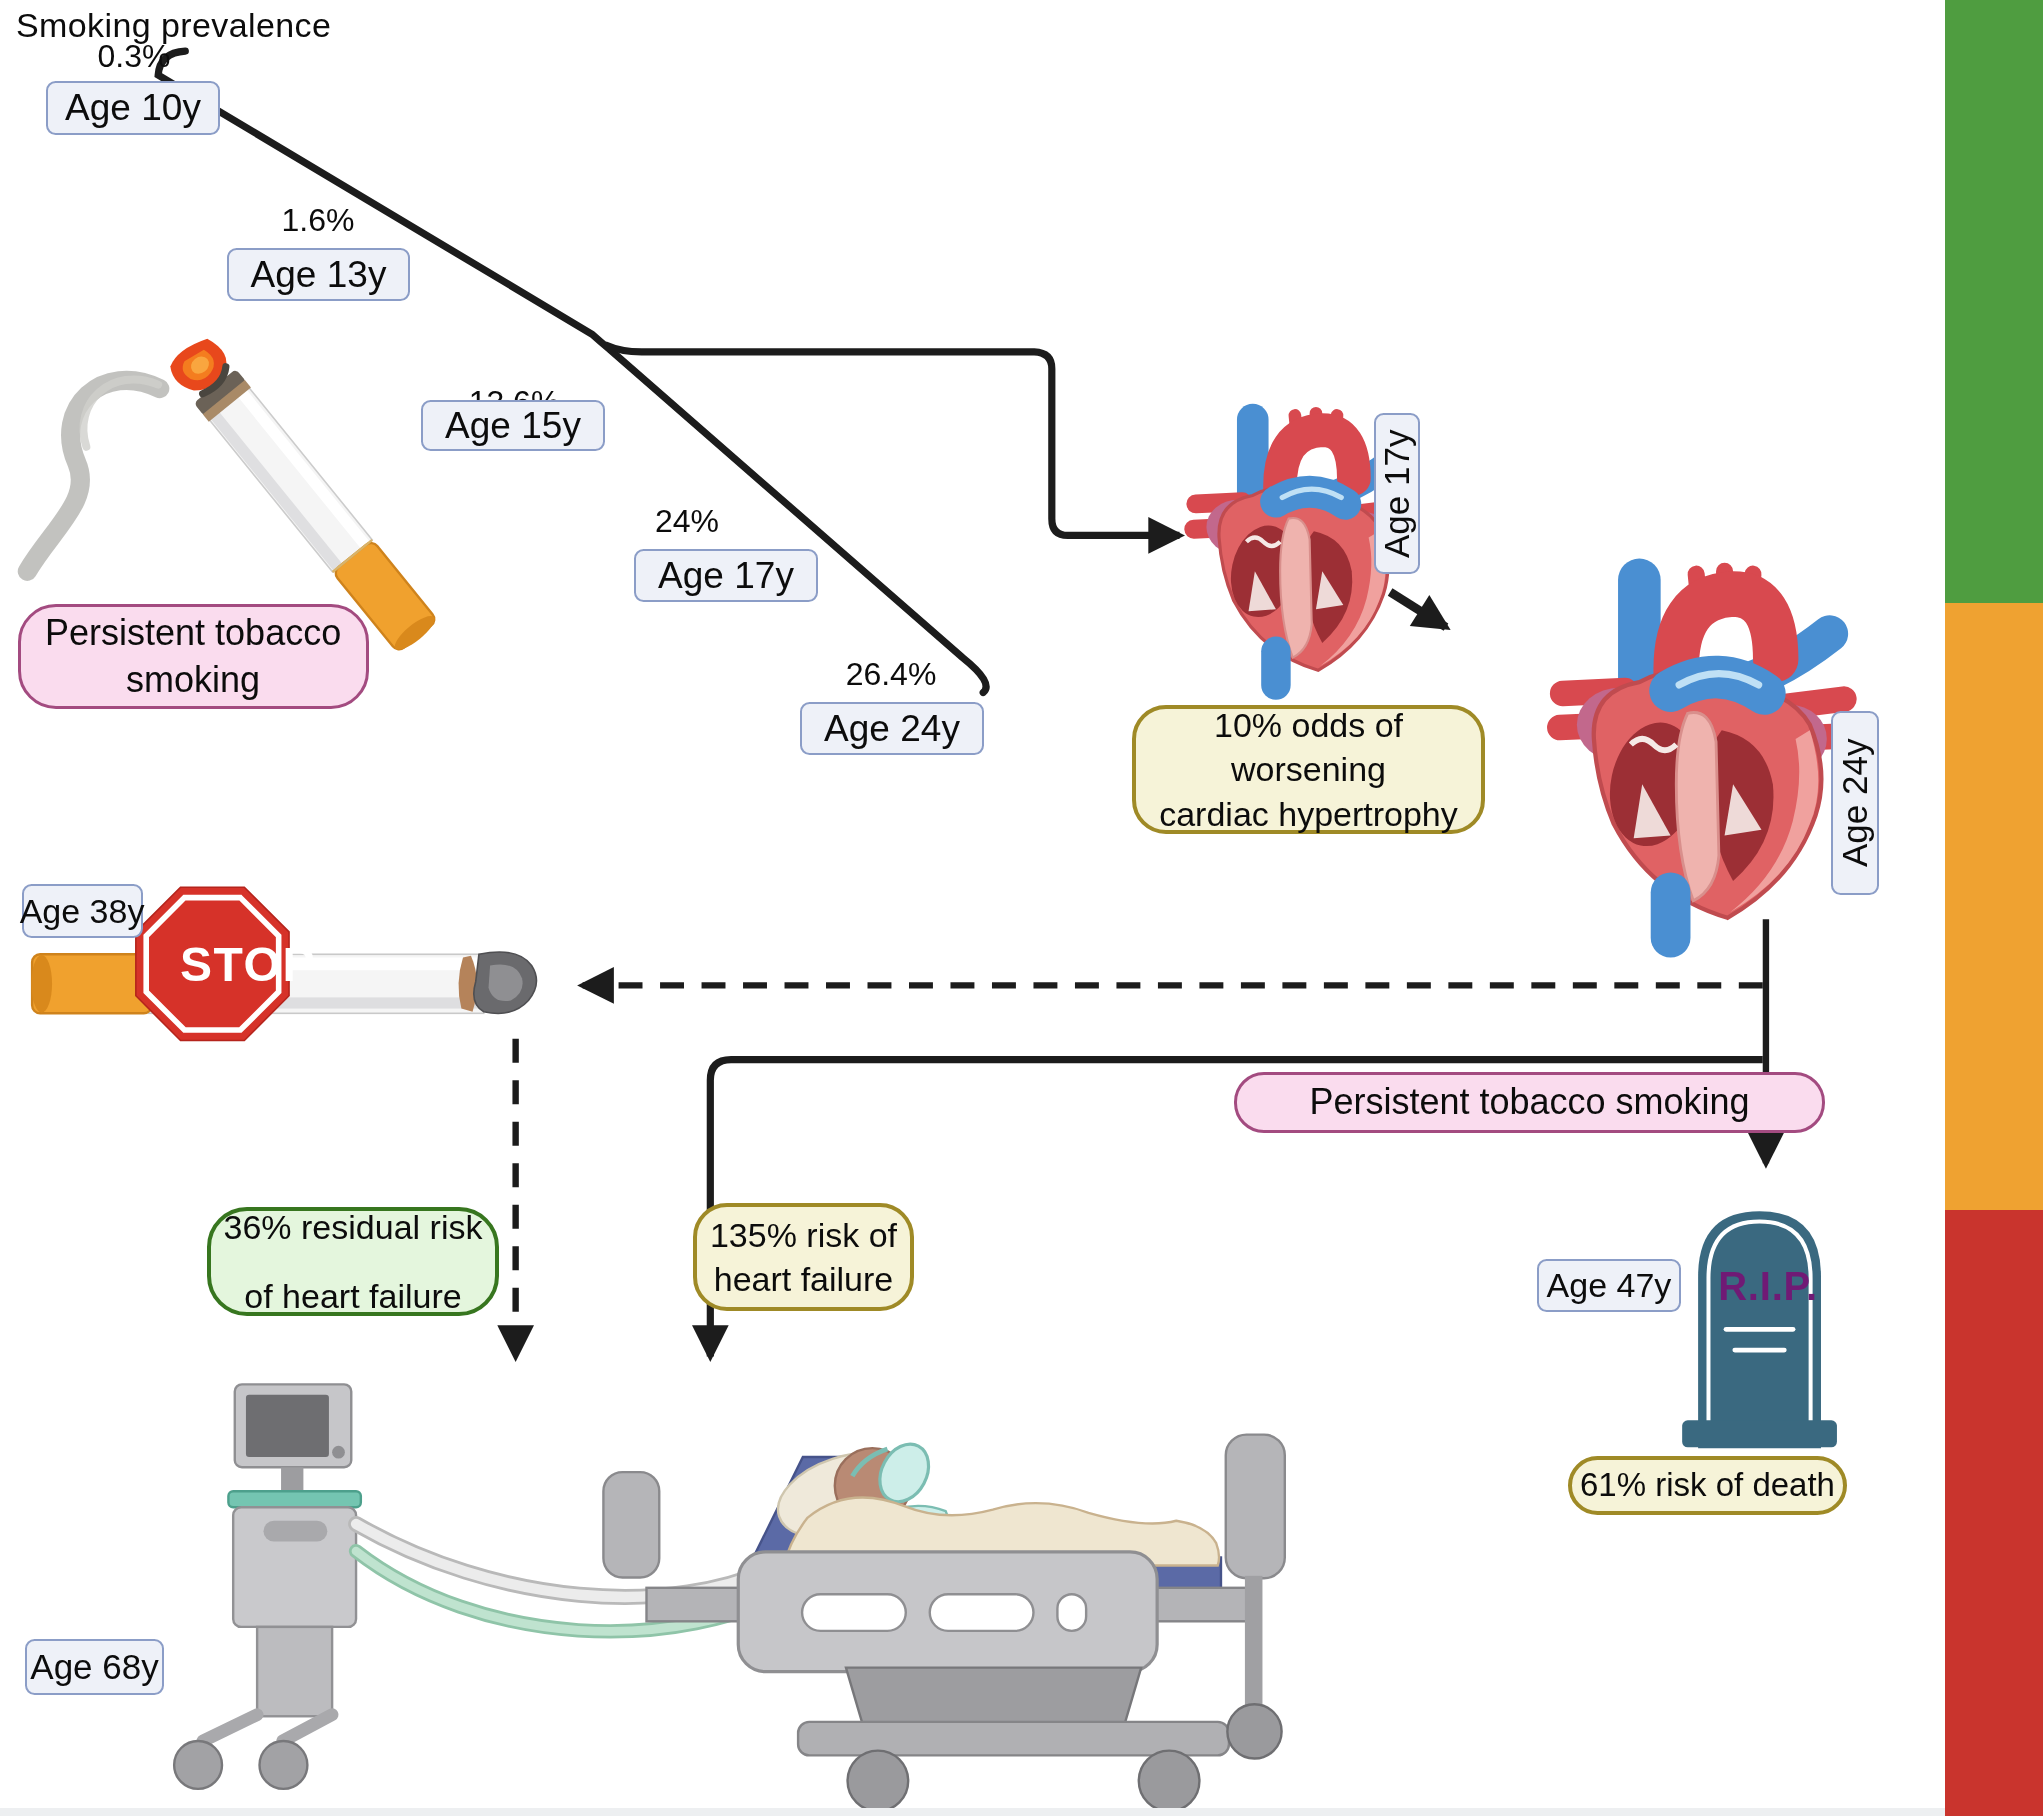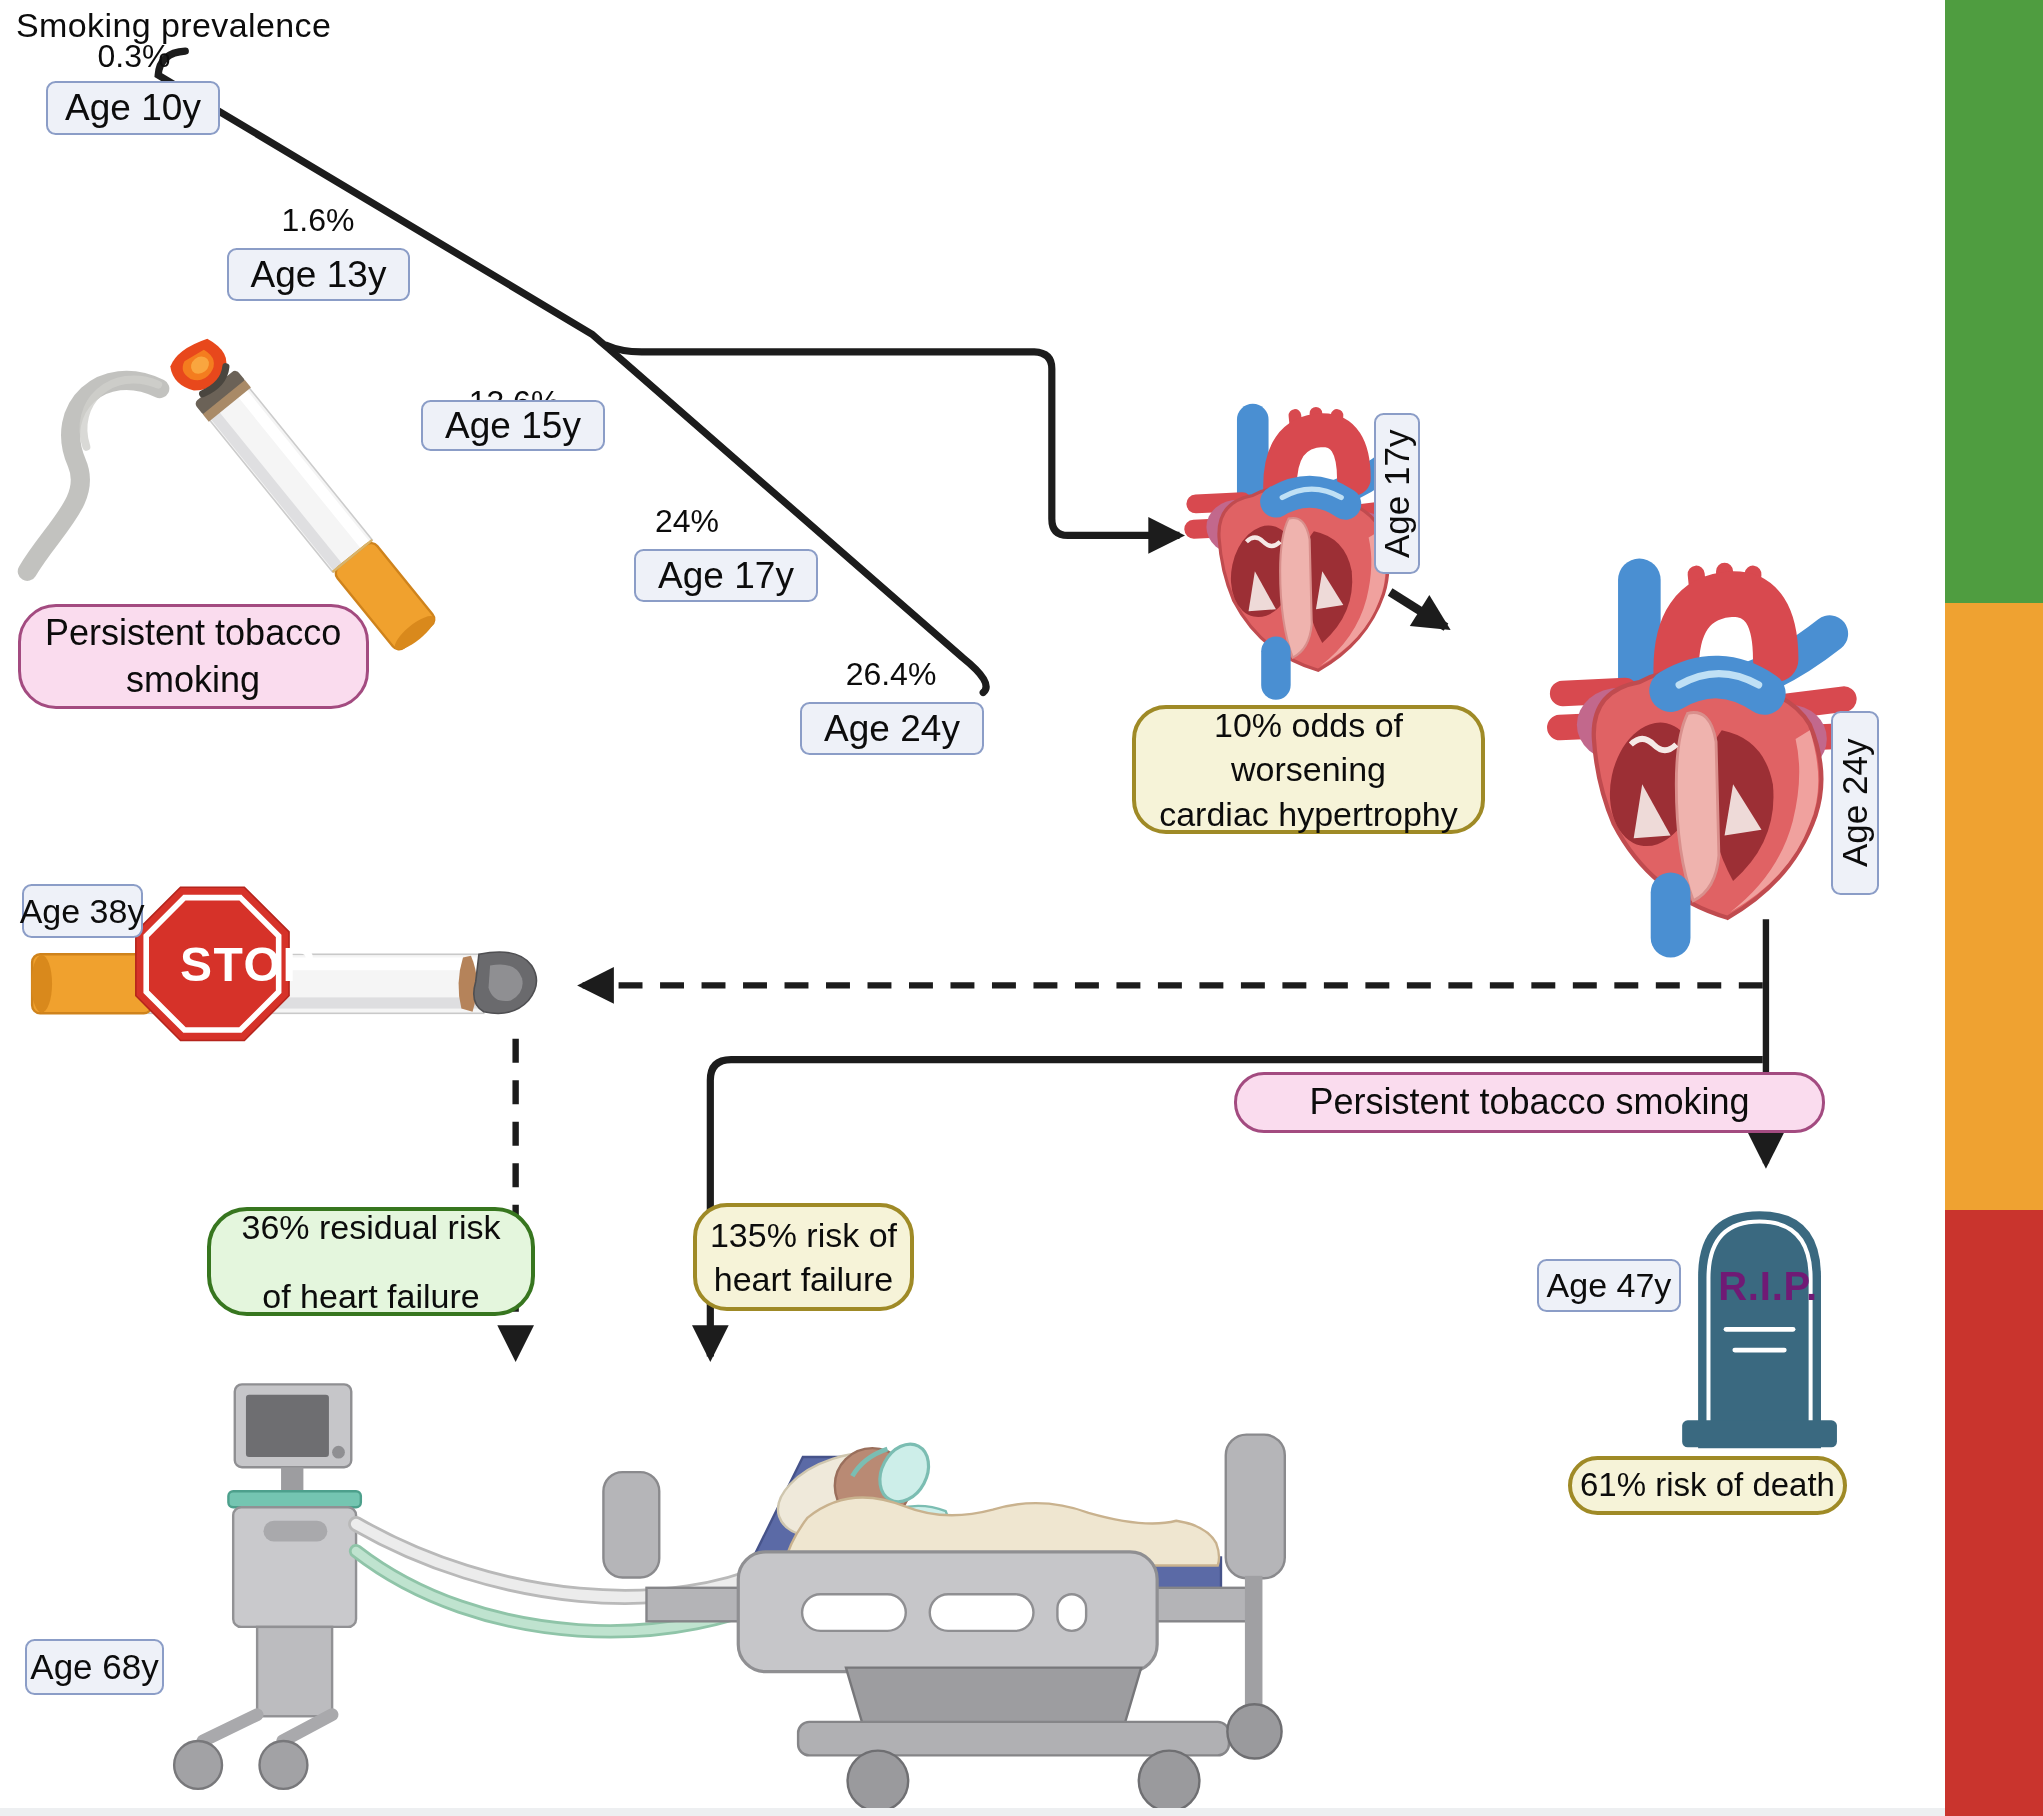--- a/index.html
+++ b/index.html
@@ -221,21 +221,21 @@
 
   <div class="abs pillyellow" style="left:1132px;top:705px;width:353px;height:129px;">
     <div>10% odds of worsening</div>
     <div>cardiac hypertrophy</div>
   </div>
 
   <div class="abs agebox" style="left:21.5px;top:884px;width:121px;height:54px;font-size:34px;">Age 38y</div>
 
   <div class="abs stoptext" style="left:212px;top:964px;margin-left:36px;">STOP</div>
 
-  <div class="abs pillgreen" style="left:207px;top:1207px;width:328px;height:109px;gap:25px;">
+  <div class="abs pillgreen" style="left:207px;top:1207px;width:292px;height:109px;gap:25px;">
     <div>36% residual risk</div>
     <div>of heart failure</div>
   </div>
 
   <div class="abs pillyellow" style="left:693px;top:1203px;width:221px;height:108px;">
     <div>135% risk of</div>
     <div>heart failure</div>
   </div>
 
   <div class="abs pillpink" style="left:1234px;top:1072px;width:591px;height:61px;border-radius:30px;text-align:center;">

